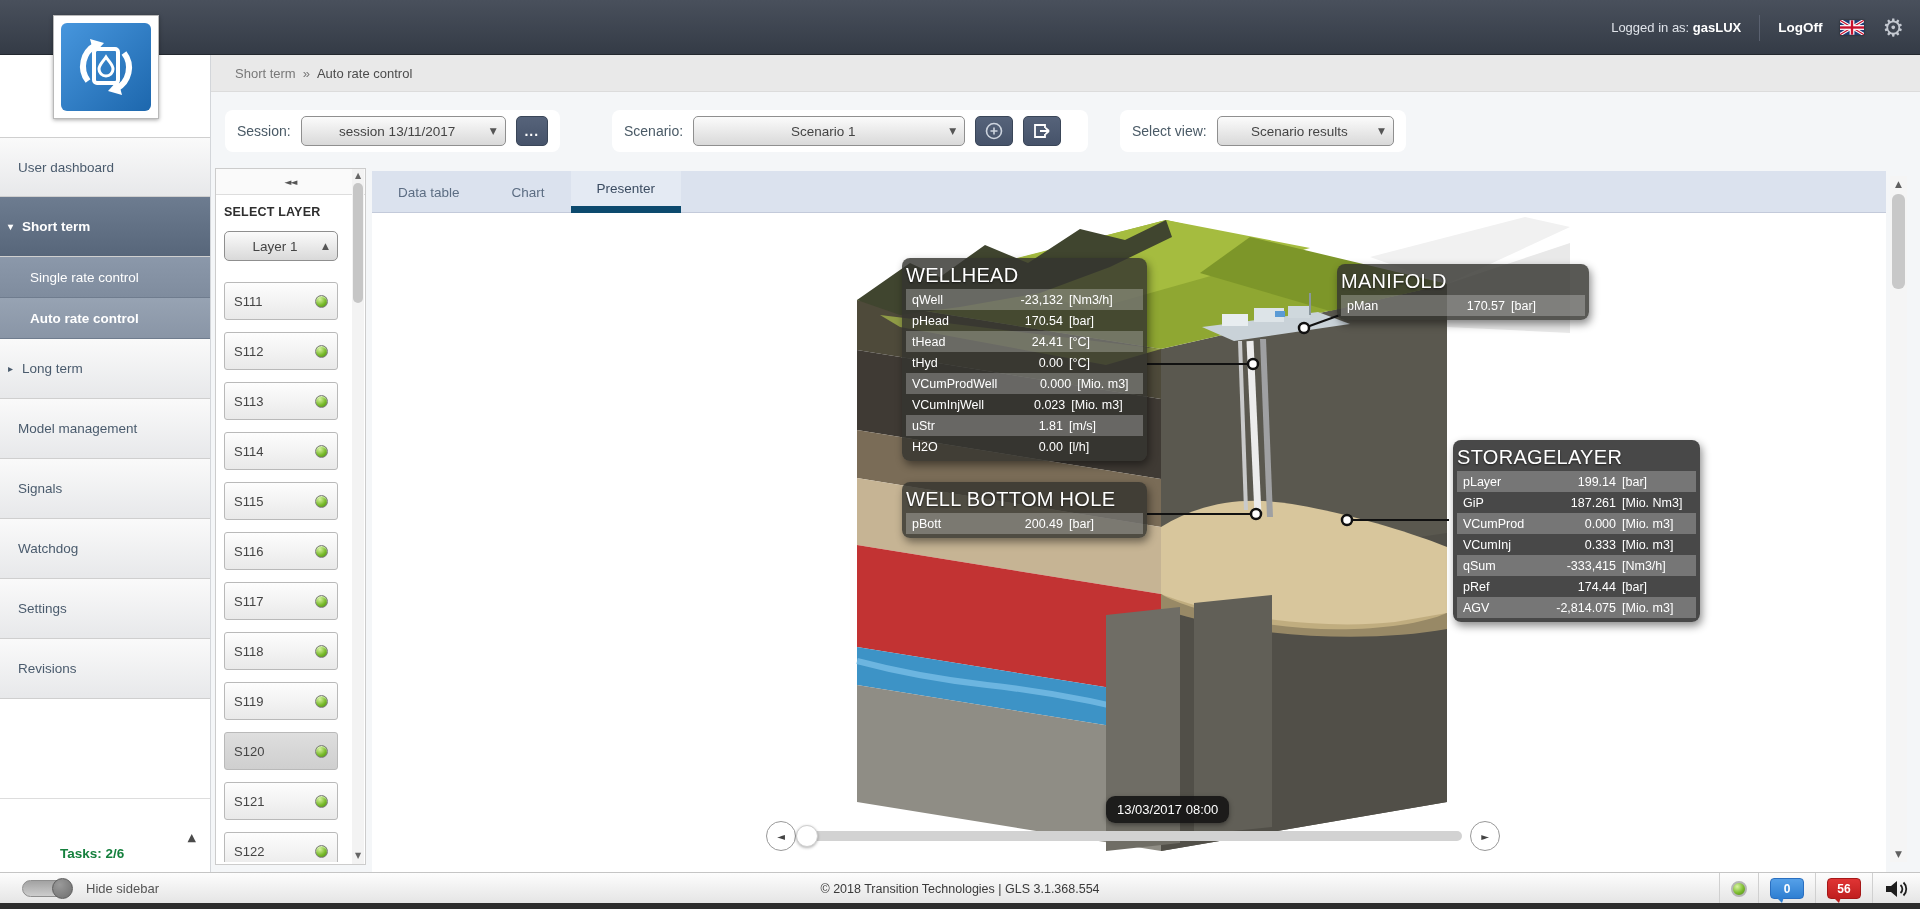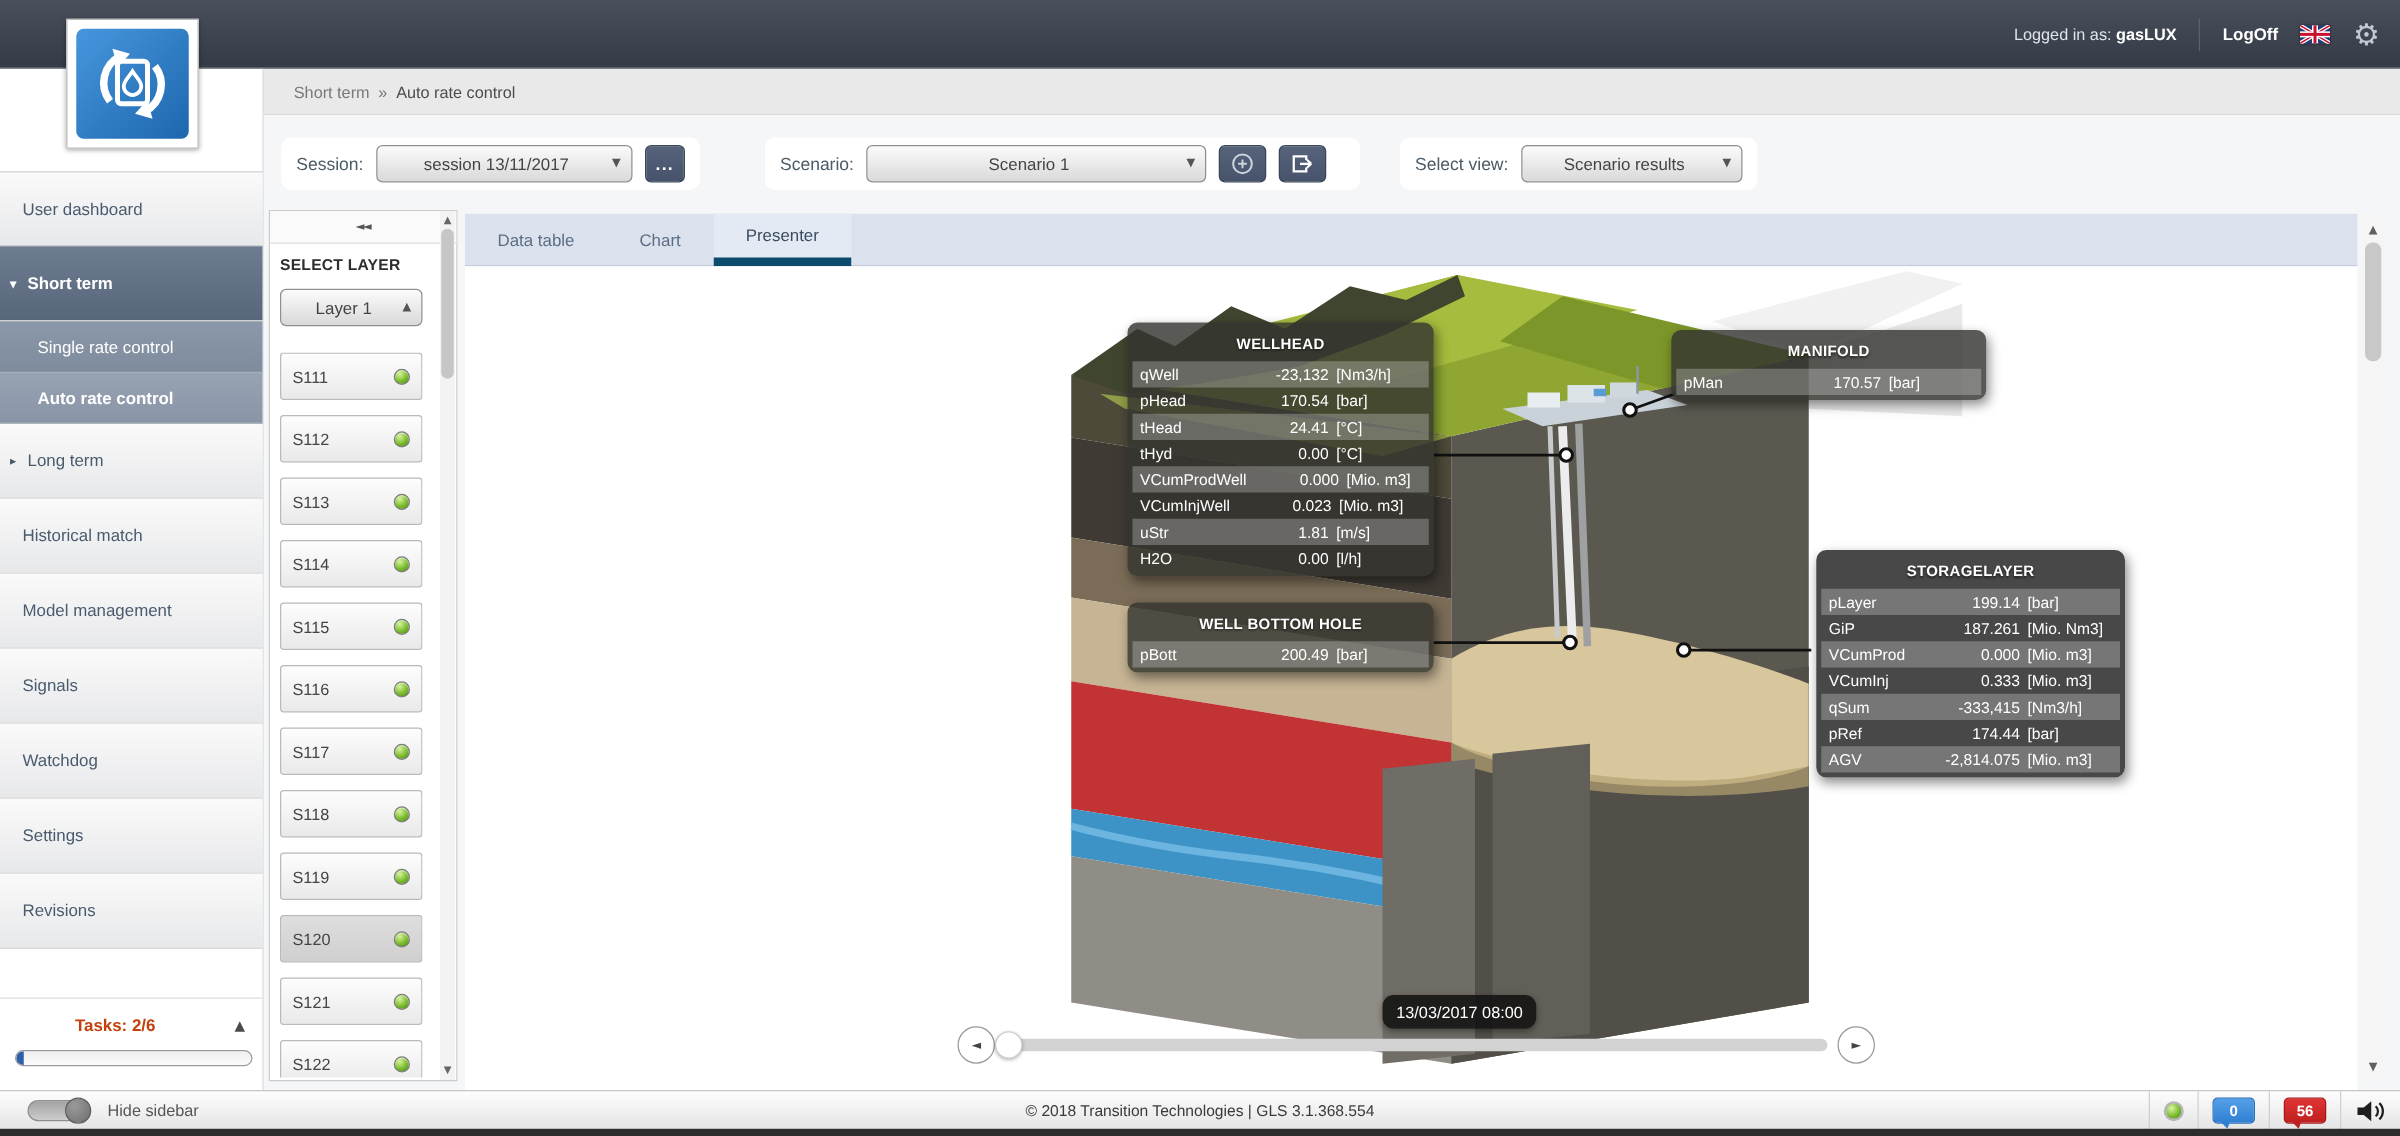--- a/index.html
+++ b/index.html
@@ -43,21 +43,21 @@
           background:linear-gradient(#fafafa,#e7e8ea); border-bottom:1px solid #cfcfcf;
           color:#4a5b6d; font-size:13.5px; cursor:pointer; }
   .nav-item:first-child { border-top:1px solid #cfcfcf; }
   .nav-item .arr { width:14px; font-size:10px; color:inherit; }
   .nav-item.has-arrow { padding-left:8px; }
   .nav-item.active { background:linear-gradient(#6d7c90,#57667a); color:#fff; font-weight:bold; }
   .nav-item.sub1 { height:41px; padding-left:30px; background:linear-gradient(#8b98aa,#7f8c9e); color:#fff; border-bottom:1px solid #6f7c8e; }
   .nav-item.sub2 { height:41px; padding-left:30px; background:linear-gradient(#97a3b3,#8995a6); color:#fff; font-weight:bold; border-bottom:1px solid #6f7c8e; }
   #tasks-block { position:absolute; left:0; top:743px; width:100%; border-top:1px solid #ddd; padding-top:14px; }
   #tasks-row { display:flex; align-items:center; padding:0 14px 0 60px; }
-  #tasks-label { color:#c2410c; font-size:13.5px; font-weight:bold; }
+  #tasks-label { color:#15803d; font-size:13.5px; font-weight:bold;margin-top:33px; }
   #tasks-collapse { margin-left:auto; color:#4a4a4a; font-size:11px; cursor:pointer;
           font-family:"DejaVu Sans", sans-serif; }
   #tasks-bar { margin:12px 8px 0 12px; width:190px; height:13px; border:1px solid #9b9b9b;
           border-radius:7px; background:linear-gradient(#efefef,#fbfbfb); overflow:hidden; }
   #tasks-fill { width:3%; height:100%; background:#2f5fa8; border-radius:7px 0 0 7px; }
 
   
   #content-bg { position:absolute; left:211px; top:92px; width:1709px; height:780px; background:#f4f6f8; }
 
   
@@ -112,22 +112,22 @@
   #main-white { position:absolute; left:372px; top:213px; width:1514px; height:659px; background:#fff; }
 
   
   #illustration { position:absolute; left:770px; top:215px; width:800px; height:650px; }
 
   
   .tooltip { position:absolute; border-radius:8px; color:#fff; z-index:30;
           box-shadow:2px 4px 9px rgba(0,0,0,.45); padding:4px; }
   .tip-dark { background:rgba(52,52,48,.82); }
   .tip-solid { background:rgba(58,58,58,.93);margin-top:12px; }
-  .tip-title { height:27px; line-height:27px; text-align:center; font-weight:bold;
-          font-size:12px; letter-spacing:.3px; text-shadow:0 1px 2px rgba(0,0,0,.6); }
+  .tip-title { height:27px; line-height:27px; text-align:left; font-weight:normal;
+          font-size:20px; letter-spacing:.3px; text-shadow:0 1px 2px rgba(0,0,0,.6); }
   .tip-row { display:flex; align-items:center; height:21px; padding:0 6px; font-size:12.5px; }
   .tip-row.hl { background:rgba(255,255,255,.25); }
   .tl { flex:1; text-align:left; }
   .tv { width:84px; text-align:right; }
   .tu { width:74px; text-align:left; padding-left:6px; }
   #tip-wellhead { left:902px; top:258px; width:245px; }
   #tip-manifold { left:1337px; top:264px; width:252px; }
   #tip-wbh      { left:902px; top:482px; width:245px; }
   #tip-storage  { left:1453px; top:428px; width:247px; }
 
@@ -234,23 +234,20 @@
         <span>Single rate control</span>
       </div>
     <div class="nav-item sub2">
         <span>Auto rate control</span>
       </div>
     <div class="nav-item has-arrow">
         <span class="arr">▸</span>
         <span>Long term</span>
       </div>
     <div class="nav-item">
-        <span>Historical match</span>
-      </div>
-    <div class="nav-item">
         <span>Model management</span>
       </div>
     <div class="nav-item">
         <span>Signals</span>
       </div>
     <div class="nav-item">
         <span>Watchdog</span>
       </div>
     <div class="nav-item">
         <span>Settings</span>

